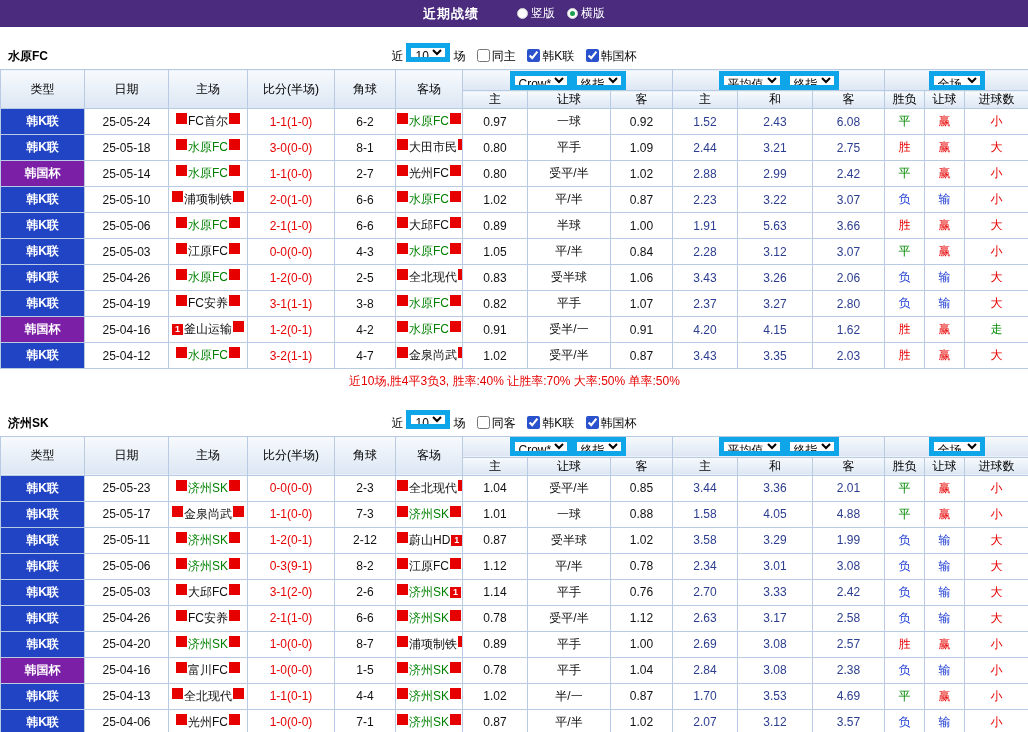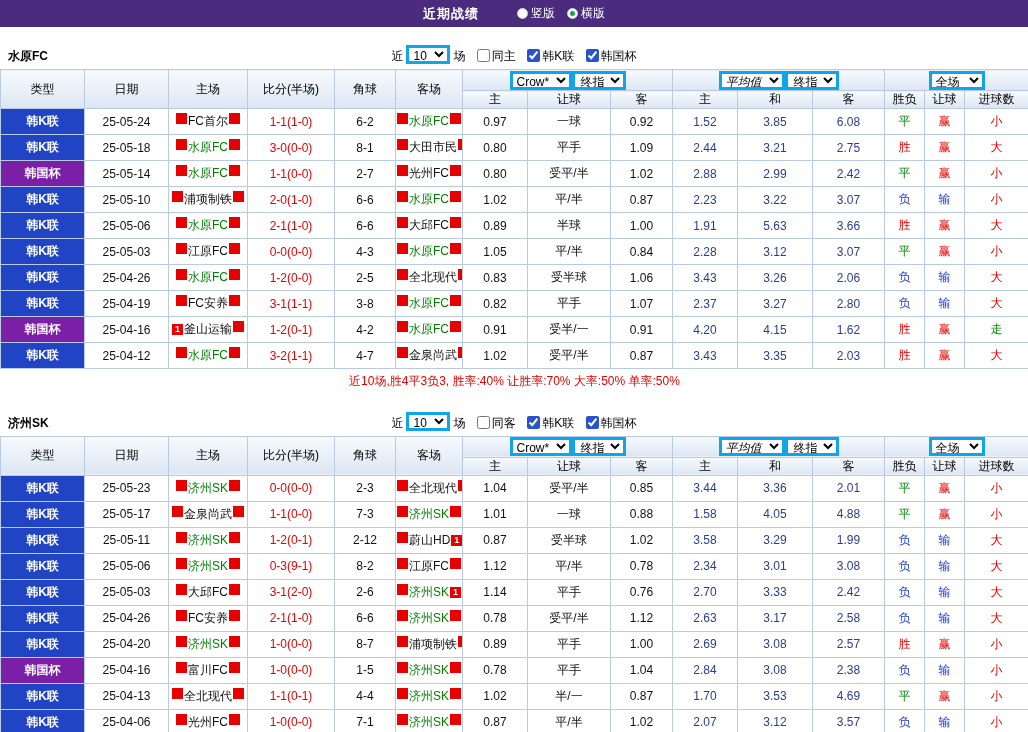--- a/index.html
+++ b/index.html
@@ -27,32 +27,32 @@
   }
   
   .controls-row { position:relative; height:26px; line-height:26px; background:#fff; }
   .team-name { position:absolute; left:8px; font-weight:bold; color:#000; }
   .controls { display:block; text-align:center; color:#000; }
   .controls select { margin:0 3px; }
   .chk { margin-left:8px; }
   .chk input { width:13px; height:13px; accent-color:#2952cc; vertical-align:-2px; margin:0 2px 0 0; }
   select {
     font-family:"Liberation Sans","DejaVu Sans",sans-serif;
-    font-size:12px; height:19px; border:3px solid #0ea5e9; background:#fff; padding:0;
+    font-size:12px; height:19px; border:5px solid #0ea5e9; background:#fff; padding:0;
   }
   
   table.stats-table { width:1028px; border-collapse:collapse; table-layout:fixed; }
   .stats-table th, .stats-table td {
     border:1px solid #b8cbe2; text-align:center; padding:0;
     overflow:hidden; white-space:nowrap; font-weight:normal;
   }
   .stats-table thead th { background:linear-gradient(#f7fafd,#dce6f3); height:21px; color:#000; }
   .stats-table tr.h2 th { height:17px; }
   .selcell select { vertical-align:middle; }
-  .sel-book { width:62px; } .sel-final { width:54px;text-align:center; } .sel-avg { width:66px;font-style:italic; } .sel-scope { width:56px; }
+  .sel-book { width:62px; } .sel-final { width:54px;text-align:center; } .sel-avg { width:66px; } .sel-scope { width:56px; }
   .sel-count { width:44px; }
   .stats-table tbody td { height:26px; background:#fff; }
   tbody td.type-k { background:#2144c4; color:#fff; font-weight:bold; }
   tbody td.type-c { background:#7b1fa6; color:#fff; font-weight:bold; }
   td.score { color:#e60000; }
   td.euro  { color:#2b3d8f; }
   .c-red   { color:#e60000; }
   .c-blue  { color:#1f3dd2; }
   .c-green { color:#008a00; }
   .hl { color:#008000; }
@@ -143,21 +143,21 @@
   <td class="type-k">韩K联</td>
   <td>25-05-24</td>
   <td><span class="badge" hidden=""></span><span class="tname">FC首尔</span><span class="badge" hidden=""></span></td>
   <td class="score">1-1(1-0)</td>
   <td>6-2</td>
   <td><span class="badge" hidden=""></span><span class="tname hl">水原FC</span><span class="badge" hidden=""></span></td>
   <td>0.97</td>
   <td>一球</td>
   <td>0.92</td>
   <td class="euro">1.52</td>
-  <td class="euro">3.85</td>
+  <td class="euro">2.43</td>
   <td class="euro">6.08</td>
   <td class="c-green">平</td>
   <td class="c-red">赢</td>
   <td class="c-red">小</td>
 </tr>
 
 <tr>
   <td class="type-k">韩K联</td>
   <td>25-05-18</td>
   <td><span class="badge" hidden=""></span><span class="tname hl">水原FC</span><span class="badge" hidden=""></span></td>

